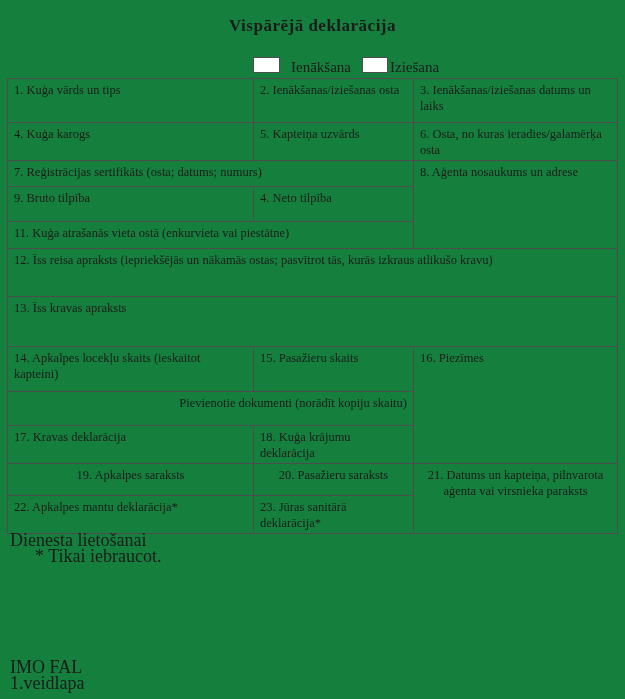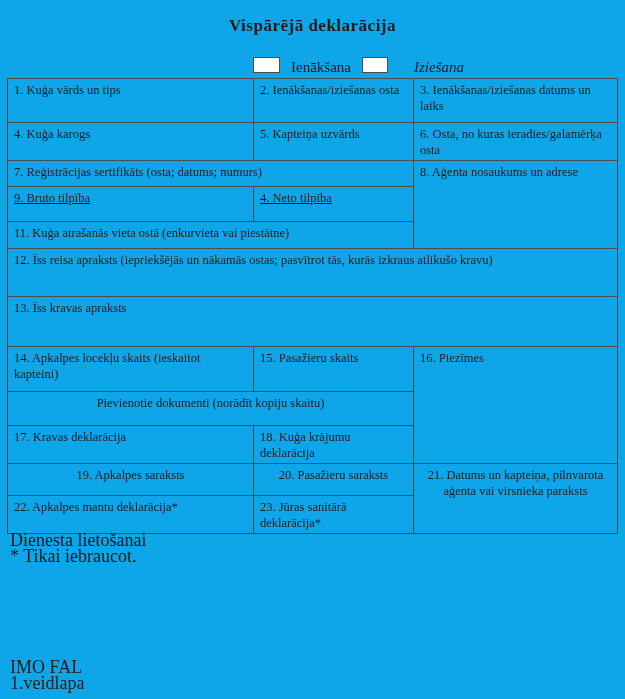--- a/index.html
+++ b/index.html
@@ -1,17 +1,17 @@
 <!DOCTYPE html>
 <html><head>
 <meta charset="utf-8">
 <style>
   html, body { margin:0; padding:0; background:#ffffff; }
   .page {
-    position:relative; width:625px; height:699px; background:#0ea5e9;
+    position:relative; width:625px; height:699px; background:#15803d;
     font-family:"Liberation Serif","DejaVu Serif",serif;
     color:#1b1b1b; overflow:hidden;
   }
   .title {
     position:absolute; top:16px; left:0; width:625px;
     text-align:center; font-size:17px; font-weight:bold; margin:0;
     letter-spacing:0.5px;
   }
   .cbrow { position:absolute; top:0; left:0; }
   .cbox {
@@ -21,35 +21,35 @@
   .cblabel { position:absolute; font-size:15px; white-space:nowrap; }
   table.decl {
     position:absolute; top:78px; left:7px; width:610px;
     border-collapse:collapse; table-layout:fixed;
   }
   table.decl td {
     border:1px solid #4d4d4d; vertical-align:top;
     font-size:12.5px; line-height:1.28; padding:3px 6px 2px 6px;
     overflow:hidden;
   }
-  td.center { text-align:center; vertical-align:middle; padding-top:4px; }
+  td.center { text-align:right; vertical-align:middle; padding-top:4px; }
   .foot { position:absolute; left:10px; font-size:18px; white-space:nowrap; }
 </style>
 </head>
 <body>
 
 <div class="page">
 
   <h1 class="title">Vispārējā deklarācija</h1>
 
   <div class="cbrow">
     <div class="cbox" style="left:253px; top:57px; width:27px;"></div>
     <span class="cblabel" style="left:291px; top:59px;">Ienākšana</span>
     <div class="cbox" style="left:362px; top:57px;"></div>
-    <span class="cblabel" style="left:414px; top:59px;font-style:italic;">Iziešana</span>
+    <span class="cblabel" style="left:390px; top:59px;">Iziešana</span>
   </div>
 
   <table class="decl">
     <colgroup>
       <col style="width:246px;">
       <col style="width:160px;">
       <col style="width:204px;">
     </colgroup>
     <tbody>
         <tr style="height:44px;">
@@ -59,21 +59,21 @@
     </tr>
     <tr style="height:32px;">
       <td>4. Kuģa karogs</td>
       <td>5. Kapteiņa uzvārds</td>
       <td>6. Osta, no kuras ieradies/galamērķa osta</td>
     </tr>
     <tr style="height:26px;">
       <td colspan="2">7. Reģistrācijas sertifikāts (osta; datums; numurs)</td>
       <td rowspan="3">8. Aģenta nosaukums un adrese</td>
     </tr>
-    <tr style="height:35px;text-decoration:underline;">
+    <tr style="height:35px;">
       <td>9. Bruto tilpība</td>
       <td>4. Neto tilpība</td>
     </tr>
     <tr style="height:27px;">
       <td colspan="2">11. Kuģa atrašanās vieta ostā (enkurvieta vai piestātne)</td>
     </tr>
     <tr style="height:48px;">
       <td colspan="3">12. Īss reisa apraksts (iepriekšējās un nākamās ostas; pasvītrot tās, kurās izkraus atlikušo kravu)</td>
     </tr>
     <tr style="height:50px;">
@@ -97,17 +97,17 @@
       <td rowspan="2">21. Datums un kapteiņa, pilnvarota aģenta vai virsnieka paraksts</td>
     </tr>
     <tr style="height:32px;">
       <td>22. Apkalpes mantu deklarācija*</td>
       <td>23. Jūras sanitārā deklarācija*</td>
     </tr>
   </tbody>
     </table>
 
   <div class="foot" style="top:530px;">Dienesta lietošanai</div>
-  <div class="foot" style="top:546px;">* Tikai iebraucot.</div>
+  <div class="foot" style="top:546px;margin-left:25px;">* Tikai iebraucot.</div>
   <div class="foot" style="top:657px;">IMO FAL</div>
   <div class="foot" style="top:673px;">1.veidlapa</div>
 
 </div>
 
 </body></html>

